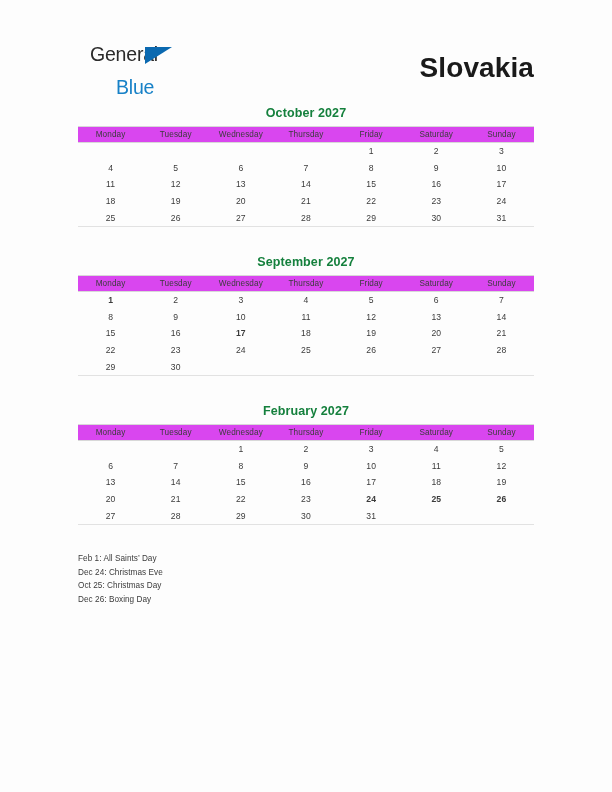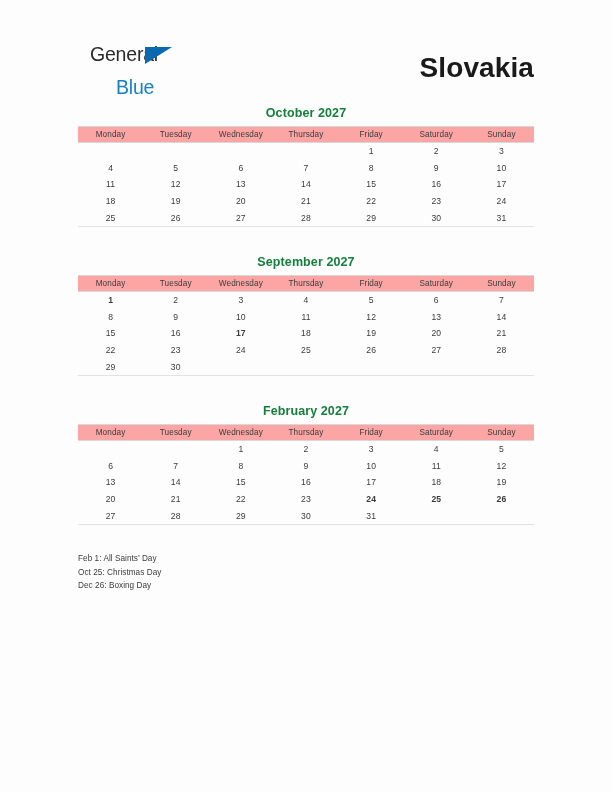--- a/index.html
+++ b/index.html
@@ -91,21 +91,21 @@
     color: #15803d;
     letter-spacing: 0.1px;
     padding-bottom: 6px;
   }
   table.cal {
     width: 456px;
     border-collapse: collapse;
     table-layout: fixed;
   }
   table.cal thead th {
-    background: #fca5a5;
+    background: #d946ef;
     border-top: 1px solid #d8d8d8;
     border-bottom: 1px solid #d8d8d8;
     font-size: 8.2px;
     font-weight: 400;
     color: #3b3b3b;
     height: 15px;
     padding: 0;
     text-align: center;
     vertical-align: middle;
     letter-spacing: 0.1px;
@@ -344,17 +344,18 @@
             <td>31</td>
             <td class="empty"></td>
             <td class="empty"></td>
           </tr>
         </tbody>
     </table>
   </div>
 
   <div class="notes">
       <div class="note-line">Feb 1: All Saints’ Day</div>
+      <div class="note-line">Dec 24: Christmas Eve</div>
       <div class="note-line">Oct 25: Christmas Day</div>
       <div class="note-line">Dec 26: Boxing Day</div>
     </div>
 
 </div>
 
 </body></html>

